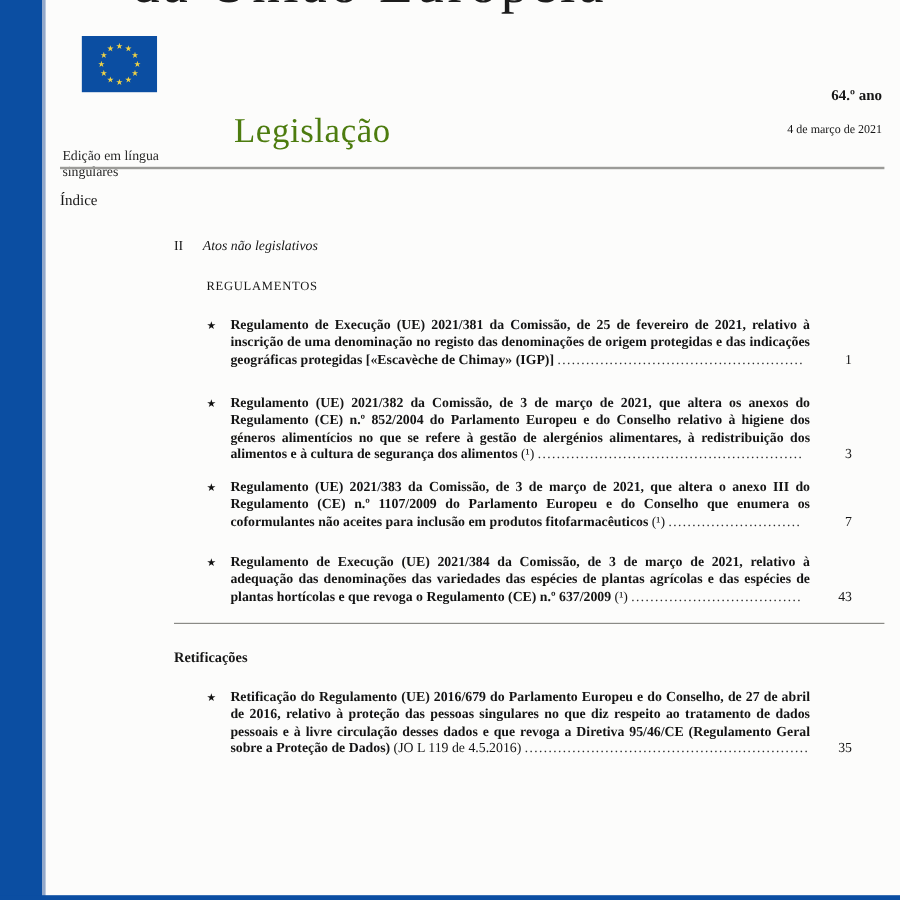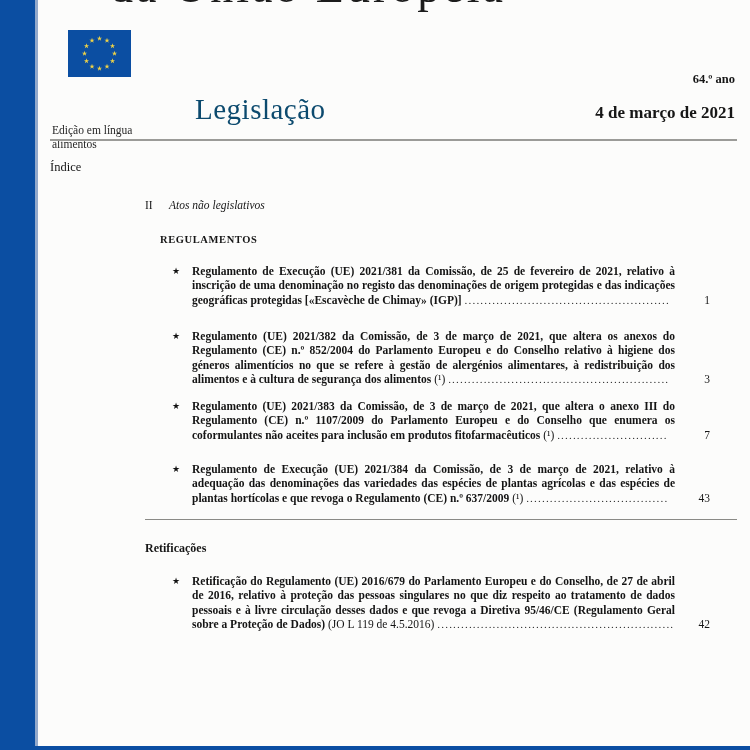--- a/index.html
+++ b/index.html
@@ -37,48 +37,48 @@
   .flag { position: absolute; left: 68px; top: 30px; }
   .flag-bg { fill: var(--eu_blue); }
   .flag-star { fill: var(--star_gold); }
 
   .edition {
     position: absolute; left: 52px; top: 92px;
     font-size: 11.5px; line-height: 13.5px; color: #262626; margin-top: 32px;
   }
   .journal-title {
     position: absolute; left: 195px; top: 93px;
-    font-size: 29px; letter-spacing: 0.5px; color: #0c4a6e;
+    font-size: 29px; letter-spacing: 0.5px; color: #4d7c0f;
   }
   .year-label {
     position: absolute; right: 15px; top: 72px;
     font-size: 12.5px; font-weight: bold; text-align: right;
   }
   .date-label {
     position: absolute; right: 15px; top: 103px;
-    font-size: 17px; font-weight: bold; text-align: right;
+    font-size: 10px; font-weight: normal; text-align: right;
   }
   .header-rule {
     position: absolute; left: 50px; right: 13px; top: 139px; height: 2px;
     background: #9b9b98;
   }
 
   
   .indice {
     position: absolute; left: 50px; top: 160px;
     font-size: 12.5px;
     text-align: right;
   }
   .part-line { position: absolute; left: 145px; top: 199px; font-size: 11.5px; }
   .part-num { display: inline-block; width: 24px; }
   .part-title { font-style: italic; margin-top: 16px; }
 
   .reg-heading {
-    position: absolute; left: 160px; top: 234px;
-    font-size: 10.5px; letter-spacing: 0.6px; font-weight: bold;
+    position: absolute; left: 172px; top: 234px;
+    font-size: 10.5px; letter-spacing: 0.6px;
   }
   .corr-heading {
     position: absolute; left: 145px; top: 541px;
     font-size: 12px; font-weight: bold;
   }
   .mid-rule {
     position: absolute; left: 145px; right: 13px; top: 519px; height: 1px;
     background: #8a8a86;
   }
 
@@ -135,21 +135,21 @@
   <use href="#st" transform="translate(31.5,38.5)"></use>
   <use href="#st" transform="translate(24,36.5)"></use>
   <use href="#st" transform="translate(18.5,31)"></use>
   <use href="#st" transform="translate(16.5,23.5)"></use>
   <use href="#st" transform="translate(18.5,16)"></use>
   <use href="#st" transform="translate(24,10.5)"></use>
 </svg>
 
 <div class="edition">
   <div>Edição em língua</div>
-  <div>alimentos</div>
+  <div>singulares</div>
 </div>
 <div class="journal-title">Legislação</div>
 <div class="year-label">64.º ano</div>
 <div class="date-label">4 de março de 2021</div>
 <div class="header-rule"></div>
 
 <div class="indice">Índice</div>
 
 <div class="part-line">
   <span class="part-num">II</span><span class="part-title">Atos não legislativos</span>
@@ -211,14 +211,14 @@
 
 <div class="toc-entry e5">
   <span class="star">★</span>
   <div class="entry-main">
     <p class="entry-text">
       <span>Retificação do Regulamento (UE) 2016/679 do Parlamento Europeu e do Conselho, de 27 de abril de 2016, relativo à proteção das pessoas singulares no que diz respeito ao tratamento de dados pessoais e à livre circulação desses dados e que revoga a Diretiva 95/46/CE (Regulamento Geral sobre a Proteção de Dados)</span>
       <span class="entry-suffix">(JO L 119 de 4.5.2016)</span>
       <span class="leader">............................................................</span>
     </p>
   </div>
-  <span class="page-num">42</span>
+  <span class="page-num">35</span>
 </div>
 
 </body></html>

